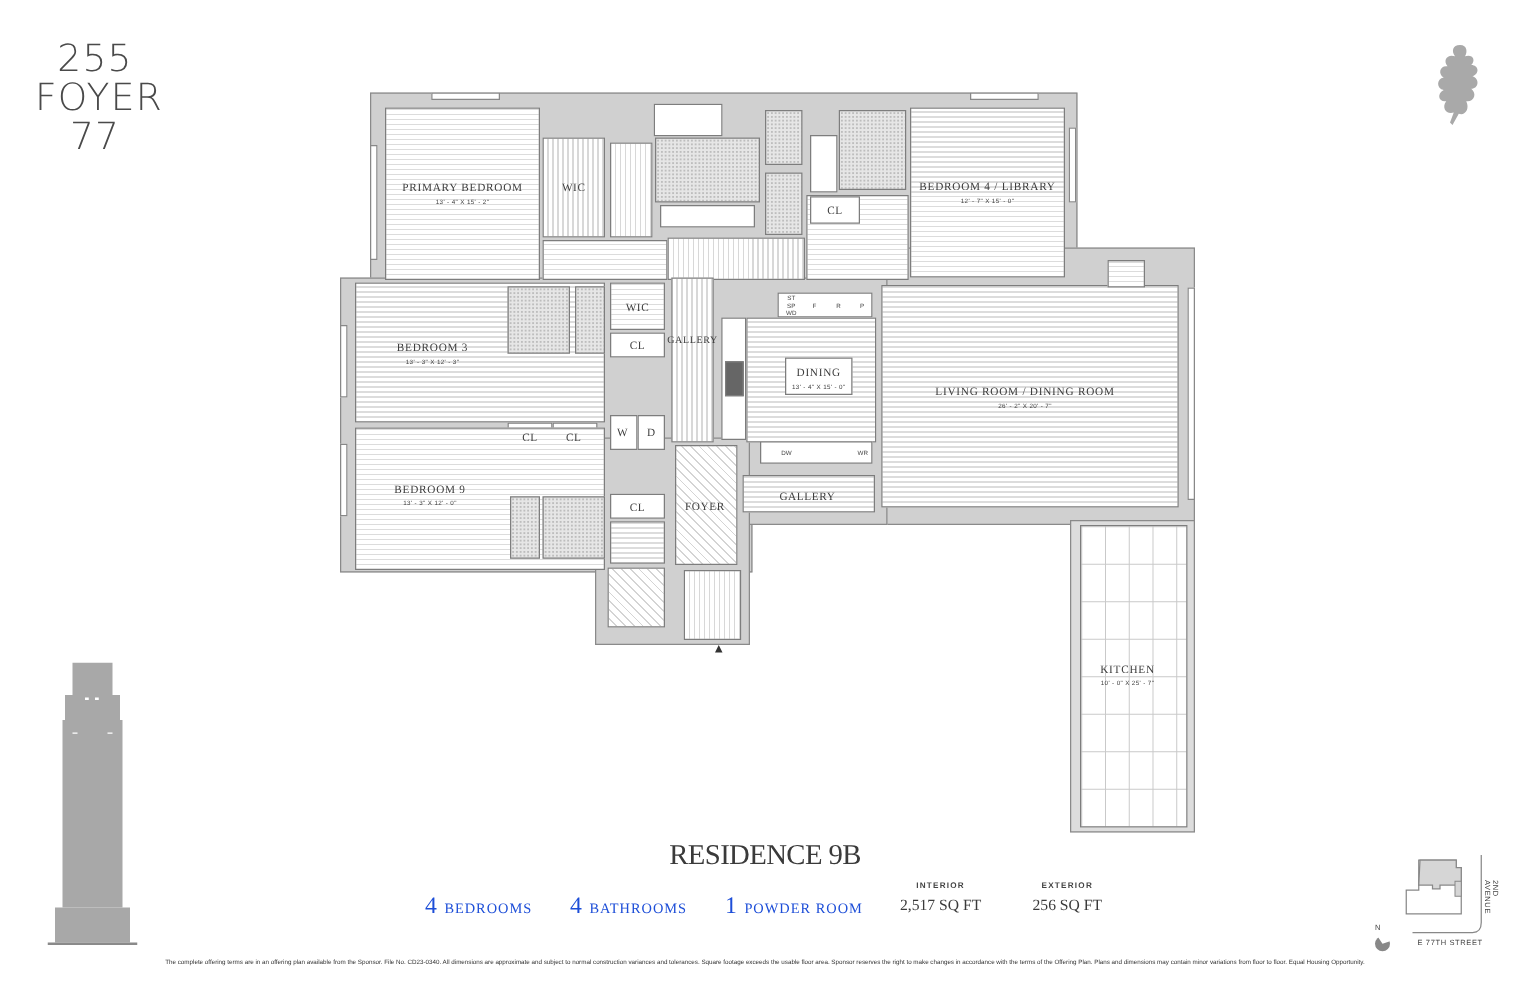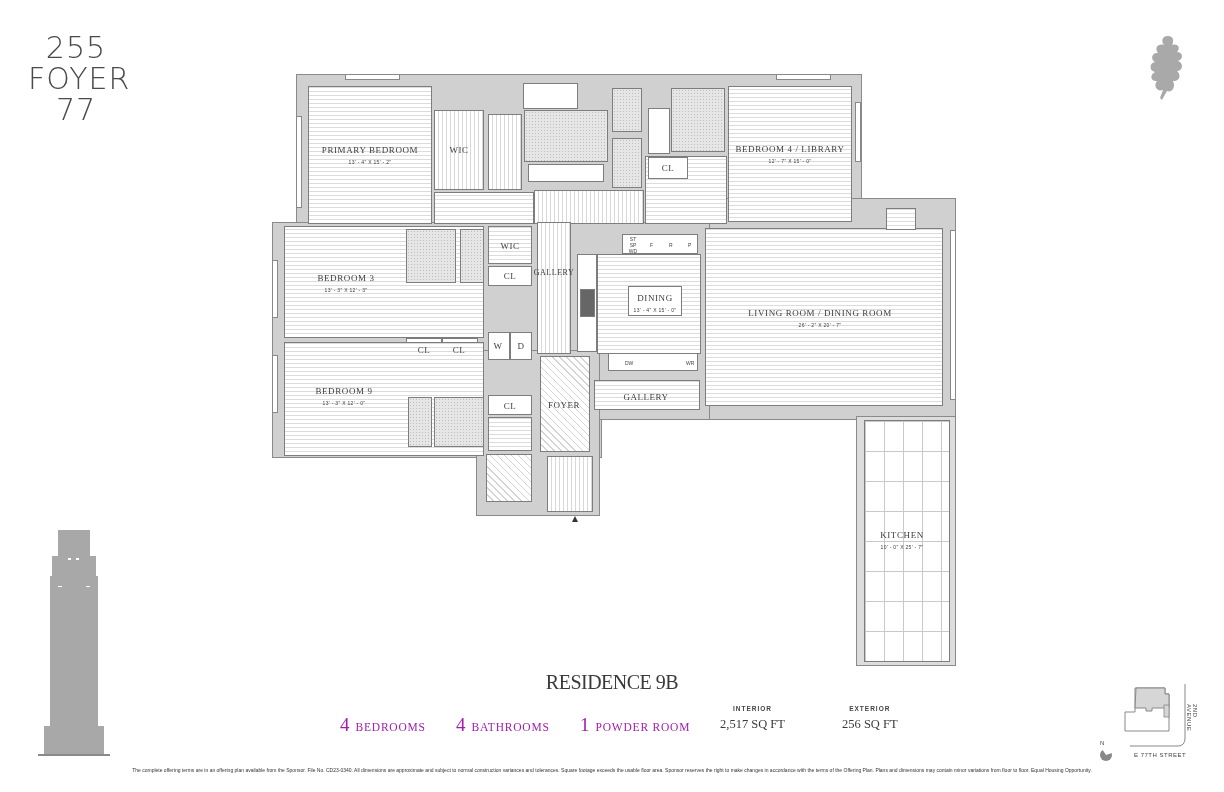--- a/index.html
+++ b/index.html
@@ -33,23 +33,23 @@
            letter-spacing: 0.6px; color: #3d3d3d; transform: translateX(-50%); background: transparent; }
   .label .name { display: block; font-size: 9px; }
   .label .dim { display: block; font-family: "Liberation Sans", sans-serif; font-size: 5px; margin-top: 4px; letter-spacing: 0.3px; }
   .small-label { position: absolute; font-size: 9px; letter-spacing: 0.5px; color:#3d3d3d; transform: translate(-50%,-50%); white-space: nowrap; font-family: Liberation Serif, serif; }
   .tiny { position: absolute; font-family: "Liberation Sans", sans-serif; font-size: 5px; color:#444; text-align:center; line-height:6px; }
   .window { position: absolute; background: #fff; border: 1px solid #888; }
   .entry-arrow { position: absolute; left: 572px; top: 506px; width: 0; height: 0;
                  border-left: 3px solid transparent; border-right: 3px solid transparent; border-bottom: 6px solid #333; }
 
   
-  .title { position: absolute; left: 0; width: 1224px; top: 671px; text-align: center; font-size: 20px;
+  .title { position: absolute; left: 0; width: 1224px; top: 671px; text-align: center; font-size: 23px;
            color: #3a3a3a; letter-spacing: -0.5px; }
-  .stats { position: absolute; top: 714px; font-size: 13px; color: #a21caf; white-space: nowrap; }
+  .stats { position: absolute; top: 714px; font-size: 13px; color: #1d4ed8; white-space: nowrap; }
   .stats .num { font-size: 19px; margin-right: 6px; }
   .stats .word { font-size: 11.5px; letter-spacing: 0.8px; }
   .area { position: absolute; top: 705px; text-align: center; white-space: nowrap; }
   .area .cap { display: block; font-family: "Liberation Sans", sans-serif; font-size: 6.5px; letter-spacing: 1px; font-weight: bold; color:#444; }
   .area .val { display: block; font-size: 12.5px; margin-top: 5px; color:#3a3a3a; }
 
   .keyplan { position: absolute; left: 1090px; top: 676px; width: 130px; height: 86px; }
   .disclaimer { position: absolute; left: 0; top: 767px; width: 1224px; text-align: center;
                 font-family: "Liberation Sans", sans-serif; font-size: 5px; color: #333; letter-spacing: 0; white-space: nowrap; }
 </style>
@@ -213,21 +213,21 @@
 <div class="stats" style="left:456px;">
   <span class="num">4</span><span class="word">BATHROOMS</span>
 </div>
 <div class="stats" style="left:580px;">
   <span class="num">1</span><span class="word">POWDER ROOM</span>
 </div>
 <div class="area" style="left:720px;">
   <span class="cap">INTERIOR</span>
   <span class="val">2,517 SQ FT</span>
 </div>
-<div class="area" style="left:826px;margin-left:16px;">
+<div class="area" style="left:826px;">
   <span class="cap">EXTERIOR</span>
   <span class="val">256 SQ FT</span>
 </div>
 
 <div class="keyplan">
   <svg width="130" height="86" viewBox="0 0 130 86" style="position:absolute;left:0;top:0;">
     <path d="M46 12 L75 12 L75 18 L79 18 L79 55 L35 55 L35 36 L45 36 L45 12 Z" fill="#fff" stroke="#888" stroke-width="1"></path>
     <path d="M46 12 L75 12 L75 18 L79 18 L79 32 L62 32 L62 35 L56 35 L56 32 L45 32 Z" fill="#d6d6d6" stroke="#888" stroke-width="1"></path>
     <rect x="74" y="29" width="5" height="12" fill="#d6d6d6" stroke="#888" stroke-width="0.8"></rect>
     <path d="M40 70 L88 70 Q95 70 95 62 L95 8" fill="none" stroke="#888" stroke-width="1"></path>

